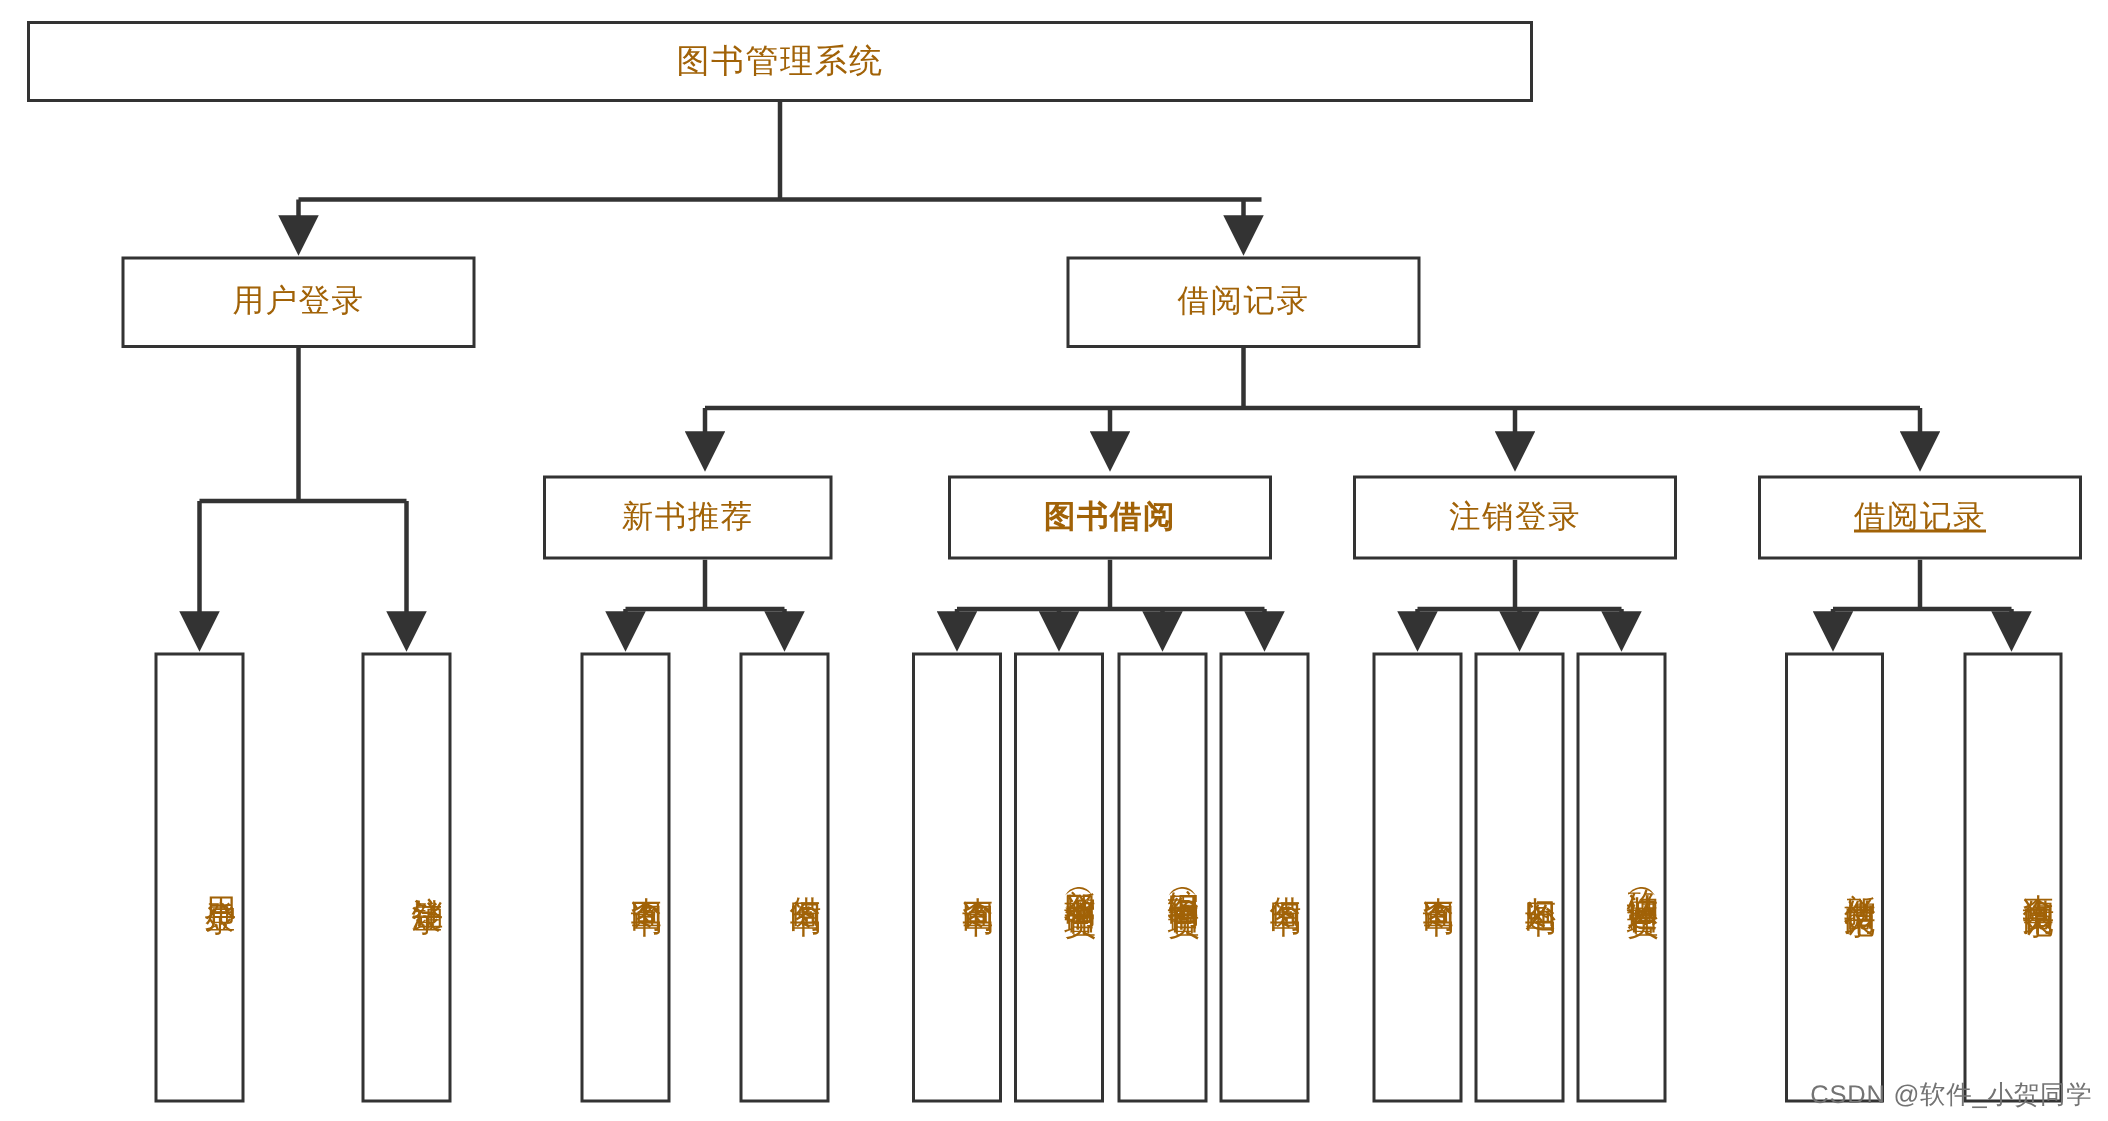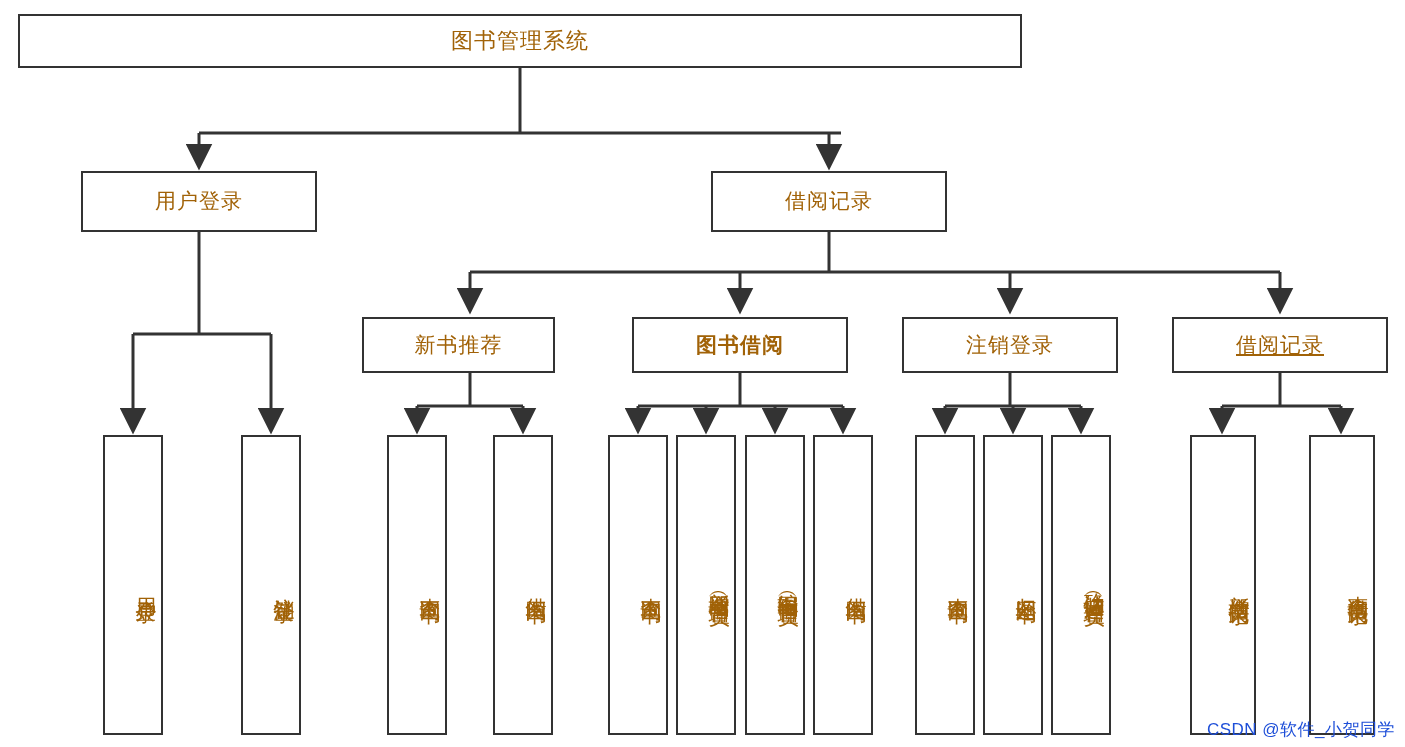--- a/index.html
+++ b/index.html
@@ -59,21 +59,21 @@
   .node.vert > span {
     writing-mode: vertical-rl;
     text-orientation: upright;
     display: block;
   }
   #watermark {
     position: absolute;
     right: 10px;
     bottom: 6px;
     font-size: 17px;
-    color: #1d4ed8;
+    color: #737373;
     letter-spacing: 0.5px;
     z-index: 3;
     white-space: nowrap;
   }
 </style>
 </head>
 <body>
 
 <div id="canvas">
 

